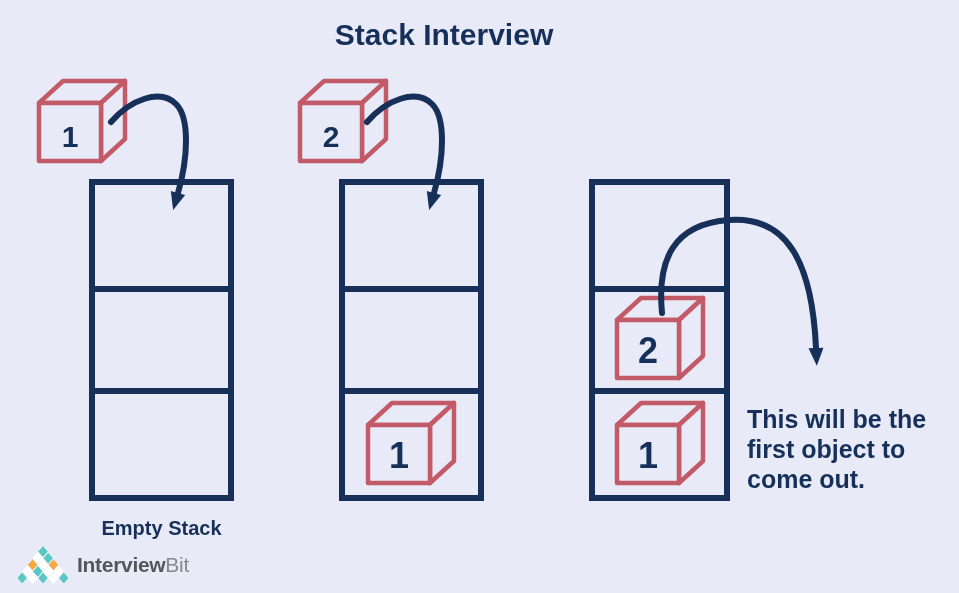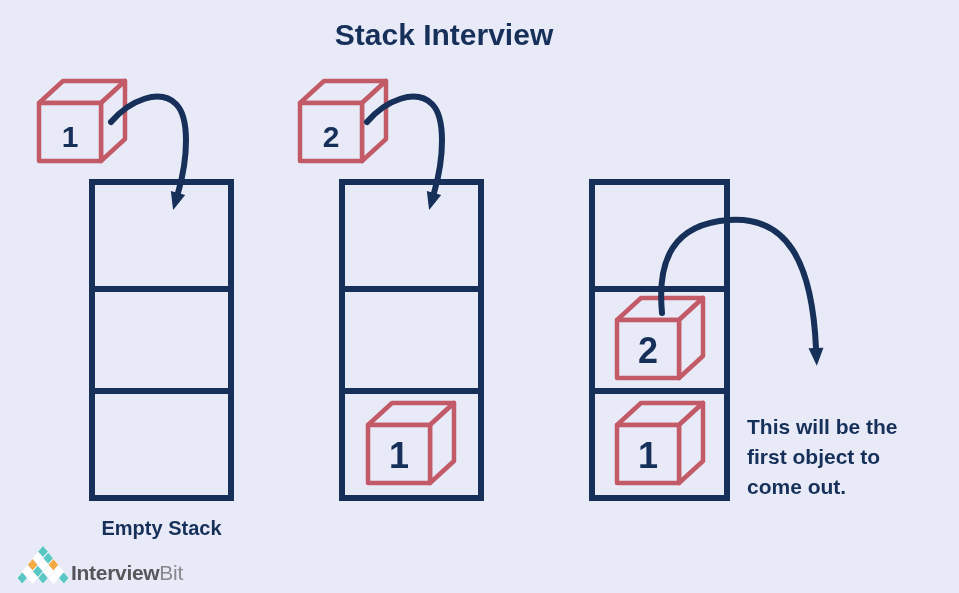--- a/index.html
+++ b/index.html
@@ -22,25 +22,25 @@
   .cube-num{font-family:"Liberation Sans",sans-serif;font-weight:700;fill:var(--navy,#16305A);text-anchor:middle;}
   .cube-num.small{font-size:30px;}
   .cube-num.big{font-size:36px;}
   .arrow{fill:none;stroke:var(--navy,#16305A);stroke-width:6;stroke-linecap:round;}
   .caption{
     position:absolute;left:92px;top:517px;width:139px;text-align:center;
     font-size:20px;font-weight:700;color:var(--navy,#16305A);
   }
   .note{
     position:absolute;left:747px;top:404px;width:188px;
-    font-size:21px;line-height:30px;font-weight:700;color:var(--navy,#16305A);margin-top:8px;
+    font-size:25px;line-height:30px;font-weight:700;color:var(--navy,#16305A);
   }
   .logo{
     position:absolute;left:16px;top:545px;
-    display:flex;align-items:flex-end;gap:1px;
+    display:flex;align-items:center;gap:7px;
   }
   .logo-bold{font-size:21px;font-weight:700;color:var(--logo-text-dark,#55565A);letter-spacing:-0.3px;}
   .logo-light{font-size:21px;font-weight:400;color:var(--logo-text-light,#88898D);letter-spacing:-0.3px;}
   .diamond{stroke:#F4F6FB;stroke-width:0.8;}
 </style>
 </head>
 <body>
 
 <div class="canvas">
 

